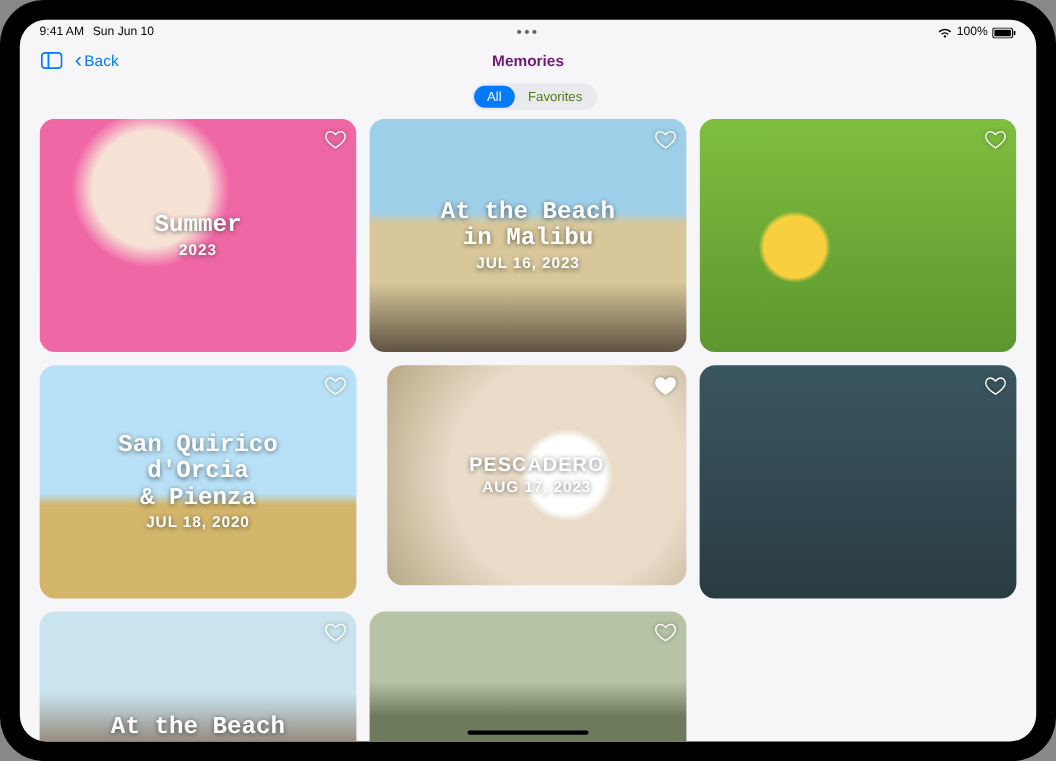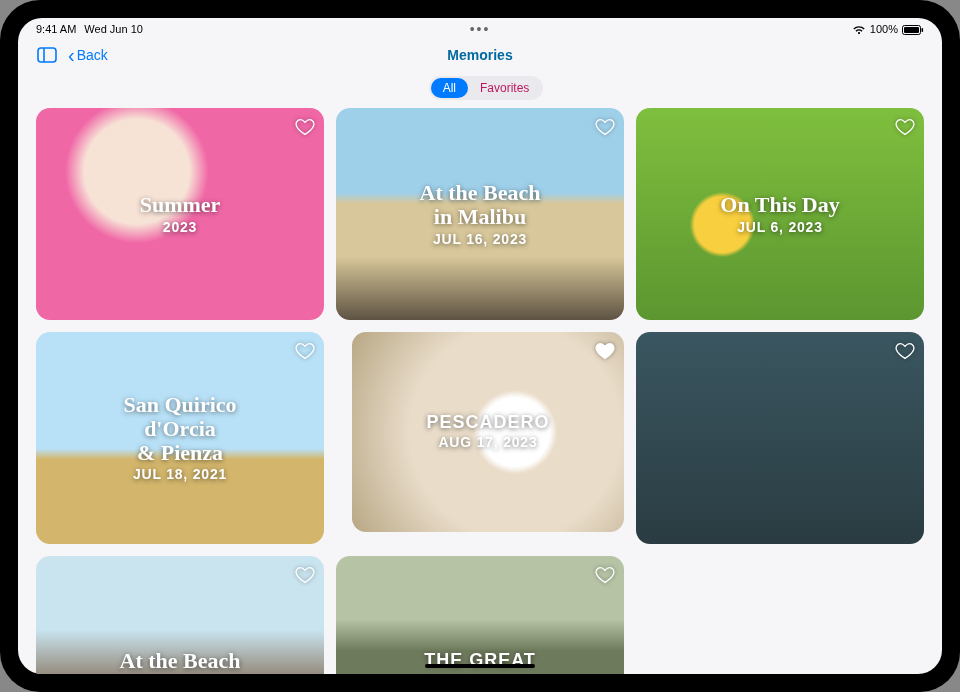--- a/index.html
+++ b/index.html
@@ -46,30 +46,30 @@
     align-items: center;
     padding: 0 18px;
     position: relative;
   }
   .nav-left { display: flex; align-items: center; gap: 10px; }
   .sidebar-toggle { width: 22px; height: 18px; color: #007aff; display:flex; align-items:center; justify-content:center; }
   .back-btn { display: flex; align-items: center; color: #007aff; font-size: 14px; gap: 0px; cursor: pointer; }
   .back-btn .chev { font-size: 20px; line-height: 1; margin-right: 2px; }
   .nav-title {
     position: absolute; left: 50%; transform: translateX(-50%);
-    font-size: 14px; font-weight: 600; color: #0369a1;
+    font-size: 14px; font-weight: 600; color: #701a75;
   }
   
   
   .seg-row { display: flex; justify-content: center; padding: 4px 0 8px 12px; }
   .segmented {
     display: inline-flex; background: #e9e9ee; border-radius: 14px; padding: 2px;
     font-size: 12px;
   }
-  .seg-item { padding: 3px 12px; border-radius: 12px; color: #be185d; cursor: pointer; }
+  .seg-item { padding: 3px 12px; border-radius: 12px; color: #4d7c0f; cursor: pointer; }
   .seg-item.active { background: #007aff; color: #fff; }
   
   
   .grid-wrap { flex: 1; overflow: hidden; padding: 0 18px; }
   .grid {
     display: grid;
     grid-template-columns: repeat(3, 1fr);
     gap: 12px;
   }
   .card {
@@ -85,21 +85,21 @@
     background-position: center;
   }
   .card .overlay-text {
     position: relative;
     text-align: center;
     color: #fff;
     text-shadow: 0 1px 5px rgba(0,0,0,0.55);
     padding: 0 10px;
   }
   .card .title {
-    font-family: Liberation Serif, serif;
+    font-family: Liberation Mono, monospace;
     font-weight: 700;
     font-size: 22px;
     line-height: 1.08;
     margin-bottom: 2px;
     white-space: pre-line;
   }
   .card .title.sans { font-family: -apple-system, Arial, sans-serif; letter-spacing: 1px; font-size: 18px; font-weight: 800; }
   .card .subtitle {
     font-family: -apple-system, Arial, sans-serif;
     font-size: 14px;
@@ -135,21 +135,21 @@
 </style>
 </head>
 <body>
 
 <div class="device">
   <div class="screen">
 
     <div class="status-bar">
       <div class="status-left">
         <span>9:41 AM</span>
-        <span>Wed Jun 10</span>
+        <span>Sun Jun 10</span>
       </div>
       <span class="status-dots">•••</span>
       <div class="status-right">
         <span class="wifi-icon">
           <svg width="14" height="10" viewBox="0 0 14 10">
               <path d="M7 9.2a1.1 1.1 0 100-2.2 1.1 1.1 0 000 2.2zM3.5 5.7a5 5 0 017 0l-1 1a3.6 3.6 0 00-5 0l-1-1zM1.3 3.5a8.1 8.1 0 0111.4 0l-1 1a6.7 6.7 0 00-9.4 0l-1-1z" fill="#000"></path>
             </svg>
         </span>
         <span>100%</span>
         <span class="battery-icon">
@@ -209,36 +209,32 @@
 in Malibu</div>
               <div class="subtitle">JUL 16, 2023</div>
             </div>
           </div>
           <div class="card bg3">
             <div class="fav-btn">
               <svg width="20" height="18" viewBox="0 0 24 22">
                 <path d="M12 20s-8.5-5.2-10.5-10.5C.2 5.7 2.7 2 6.3 2c2.3 0 4 1.3 5.7 3.3C13.7 3.3 15.4 2 17.7 2c3.6 0 6.1 3.7 4.8 7.5C20.5 14.8 12 20 12 20z" fill="none" stroke="#fff" stroke-width="1.6"></path>
               </svg>
             </div>
-            <div class="overlay-text">
-              <div class="title">On This Day</div>
-              <div class="subtitle">JUL 6, 2023</div>
-            </div>
           </div>
           <div class="card bg4">
             <div class="fav-btn">
               <svg width="20" height="18" viewBox="0 0 24 22">
                 <path d="M12 20s-8.5-5.2-10.5-10.5C.2 5.7 2.7 2 6.3 2c2.3 0 4 1.3 5.7 3.3C13.7 3.3 15.4 2 17.7 2c3.6 0 6.1 3.7 4.8 7.5C20.5 14.8 12 20 12 20z" fill="none" stroke="#fff" stroke-width="1.6"></path>
               </svg>
             </div>
             <div class="overlay-text">
               <div class="title">San Quirico
 d'Orcia
 &amp; Pienza</div>
-              <div class="subtitle">JUL 18, 2021</div>
+              <div class="subtitle">JUL 18, 2020</div>
             </div>
           </div>
           <div class="card bg5">
             <div class="fav-btn">
               <svg width="20" height="18" viewBox="0 0 24 22">
                 <path d="M12 20s-8.5-5.2-10.5-10.5C.2 5.7 2.7 2 6.3 2c2.3 0 4 1.3 5.7 3.3C13.7 3.3 15.4 2 17.7 2c3.6 0 6.1 3.7 4.8 7.5C20.5 14.8 12 20 12 20z" fill="#fff" stroke="#fff" stroke-width="1.6"></path>
               </svg>
             </div>
             <div class="overlay-text">
               <div class="title sans">PESCADERO</div>
@@ -263,23 +259,20 @@
             </div>
             <div class="overlay-text">
               <div class="title">At the Beach</div>
             </div>
           </div>
           <div class="card bg8">
             <div class="fav-btn">
               <svg width="20" height="18" viewBox="0 0 24 22">
                 <path d="M12 20s-8.5-5.2-10.5-10.5C.2 5.7 2.7 2 6.3 2c2.3 0 4 1.3 5.7 3.3C13.7 3.3 15.4 2 17.7 2c3.6 0 6.1 3.7 4.8 7.5C20.5 14.8 12 20 12 20z" fill="none" stroke="#fff" stroke-width="1.6"></path>
               </svg>
-            </div>
-            <div class="overlay-text">
-              <div class="title sans">THE GREAT</div>
             </div>
           </div>
         </div>
     </div>
 
     <div class="home-indicator"></div>
   </div>
 </div>
 
 </body></html>

